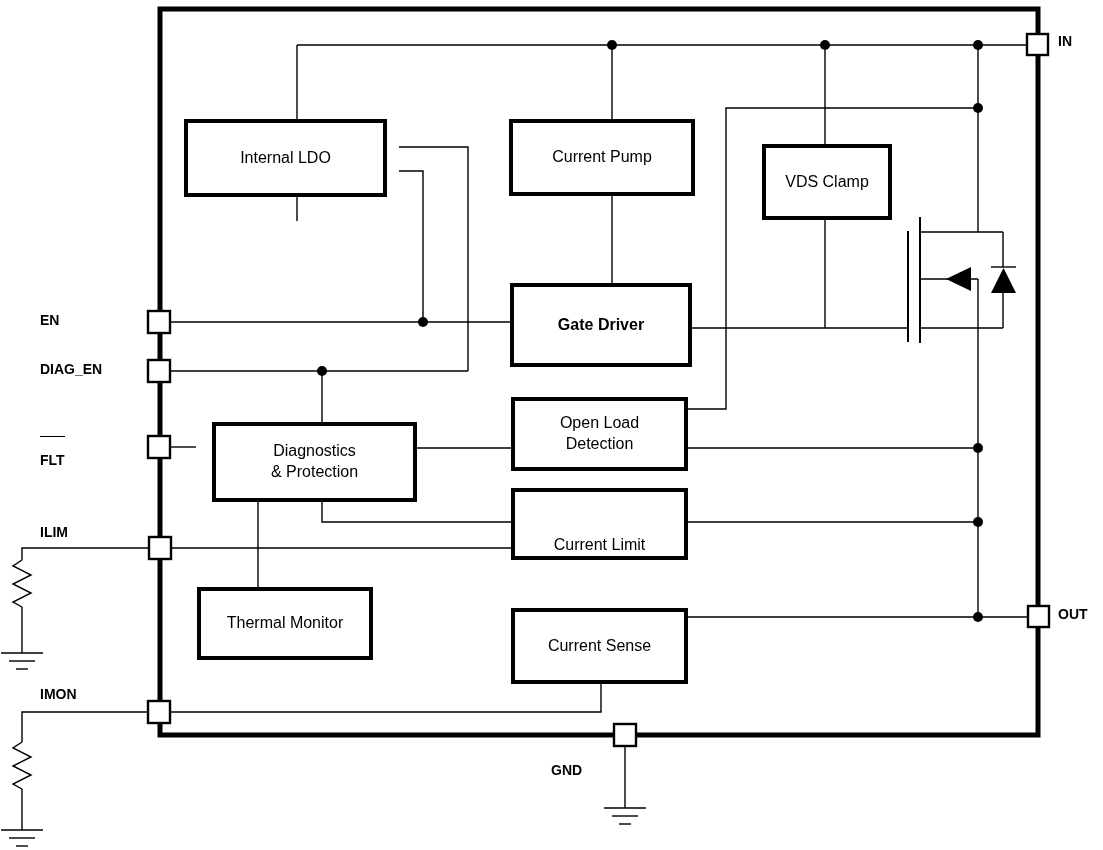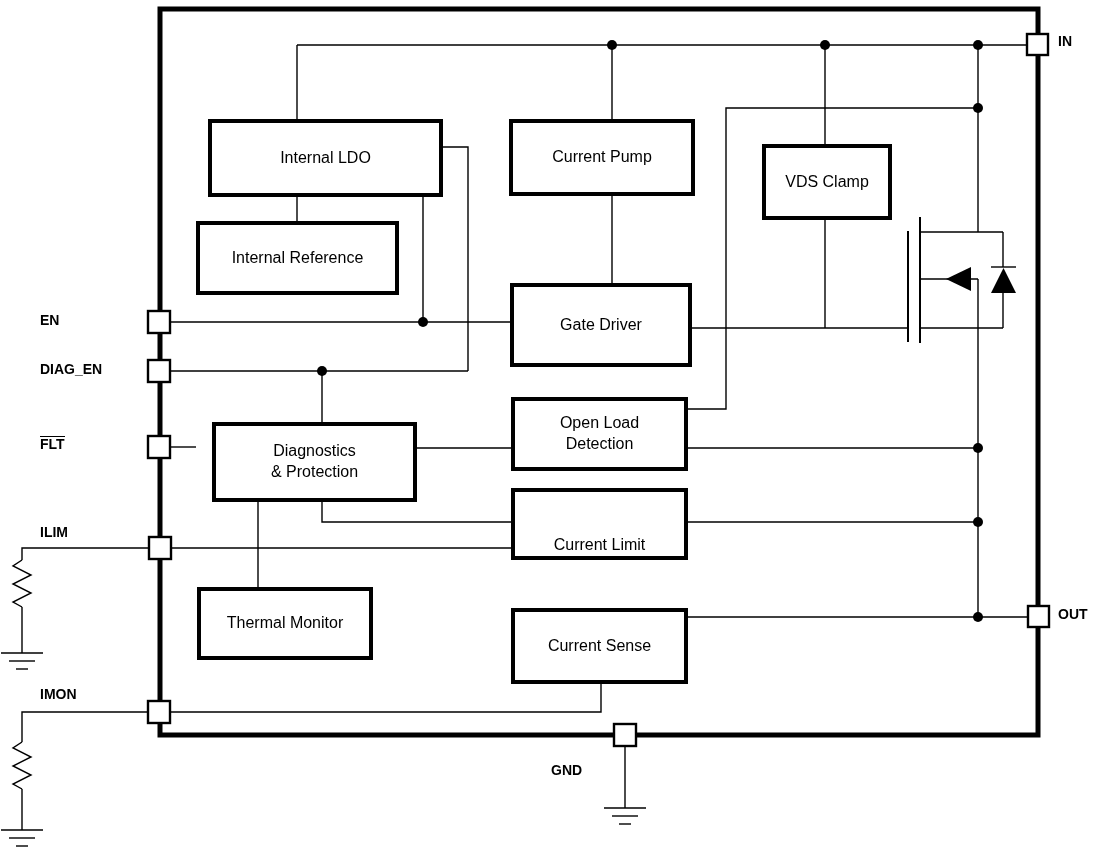--- a/index.html
+++ b/index.html
@@ -13,27 +13,27 @@
   .dot{fill:#000;stroke:none;}
   .pinsq{fill:#fff;stroke:#000;stroke-width:2.4;}
   .chip{fill:none;stroke:#000;stroke-width:5;}
   .blk{
     position:absolute;box-sizing:border-box;border:4px solid #000;background:#fff;
     display:flex;flex-direction:column;align-items:center;justify-content:center;
     font-size:16px;line-height:1.3;text-align:center;
   }
   .pinlab{position:absolute;font-size:14px;white-space:nowrap;font-weight:bold;}
   .r{text-align:left;}
-  .ovl{border-top:1.6px solid #000;padding-top:0;display:inline-block;line-height:1.05;}
+  .ovl{border-top:1.6px solid #000;padding-top:16px;display:inline-block;line-height:1.05;}
   
-  .b-ldo {left:208px;top:119px;width:235px;height:78px;}
+  .b-ldo {left:184px;top:119px;width:203px;height:78px;}
   .b-ref {left:196px;top:221px;width:203px;height:74px;}
   .b-cp  {left:509px;top:119px;width:186px;height:77px;}
   .b-vds {left:762px;top:144px;width:130px;height:76px;}
-  .b-gd  {left:510px;top:283px;width:182px;height:84px;}
+  .b-gd  {left:510px;top:283px;width:182px;height:84px;font-weight:bold;}
   .b-old {left:511px;top:397px;width:177px;height:74px;}
   .b-diag{left:212px;top:422px;width:205px;height:80px;}
   .b-cl  {left:511px;top:488px;width:177px;height:72px;justify-content:flex-end;}
   .b-tm  {left:197px;top:587px;width:176px;height:73px;}
   .b-cs  {left:511px;top:582px;width:177px;height:76px;margin-top:26px;}
   
   .l-in  {left:1058px;top:33px;}
   .l-out {left:1058px;top:606px;}
   .l-en  {left:40px;top:312px;width:97px;}
   .l-diag{left:40px;top:361px;width:97px;}
@@ -142,23 +142,20 @@
       <rect class="pinsq" x="149" y="537" width="22" height="22"></rect>
       <rect class="pinsq" x="148" y="701" width="22" height="22"></rect>
       <rect class="pinsq" x="1028" y="606" width="21" height="21"></rect>
       <rect class="pinsq" x="614" y="724" width="22" height="22"></rect>
     </g>
   </svg>
 
   <div class="blk b-ldo">
     <span>Internal LDO</span>
   </div>
-  <div class="blk b-ref">
-    <span>Internal Reference</span>
-  </div>
   <div class="blk b-cp">
     <span>Current Pump</span>
   </div>
   <div class="blk b-vds">
     <span>VDS Clamp</span>
   </div>
   <div class="blk b-gd">
     <span>Gate Driver</span>
   </div>
   <div class="blk b-old">

